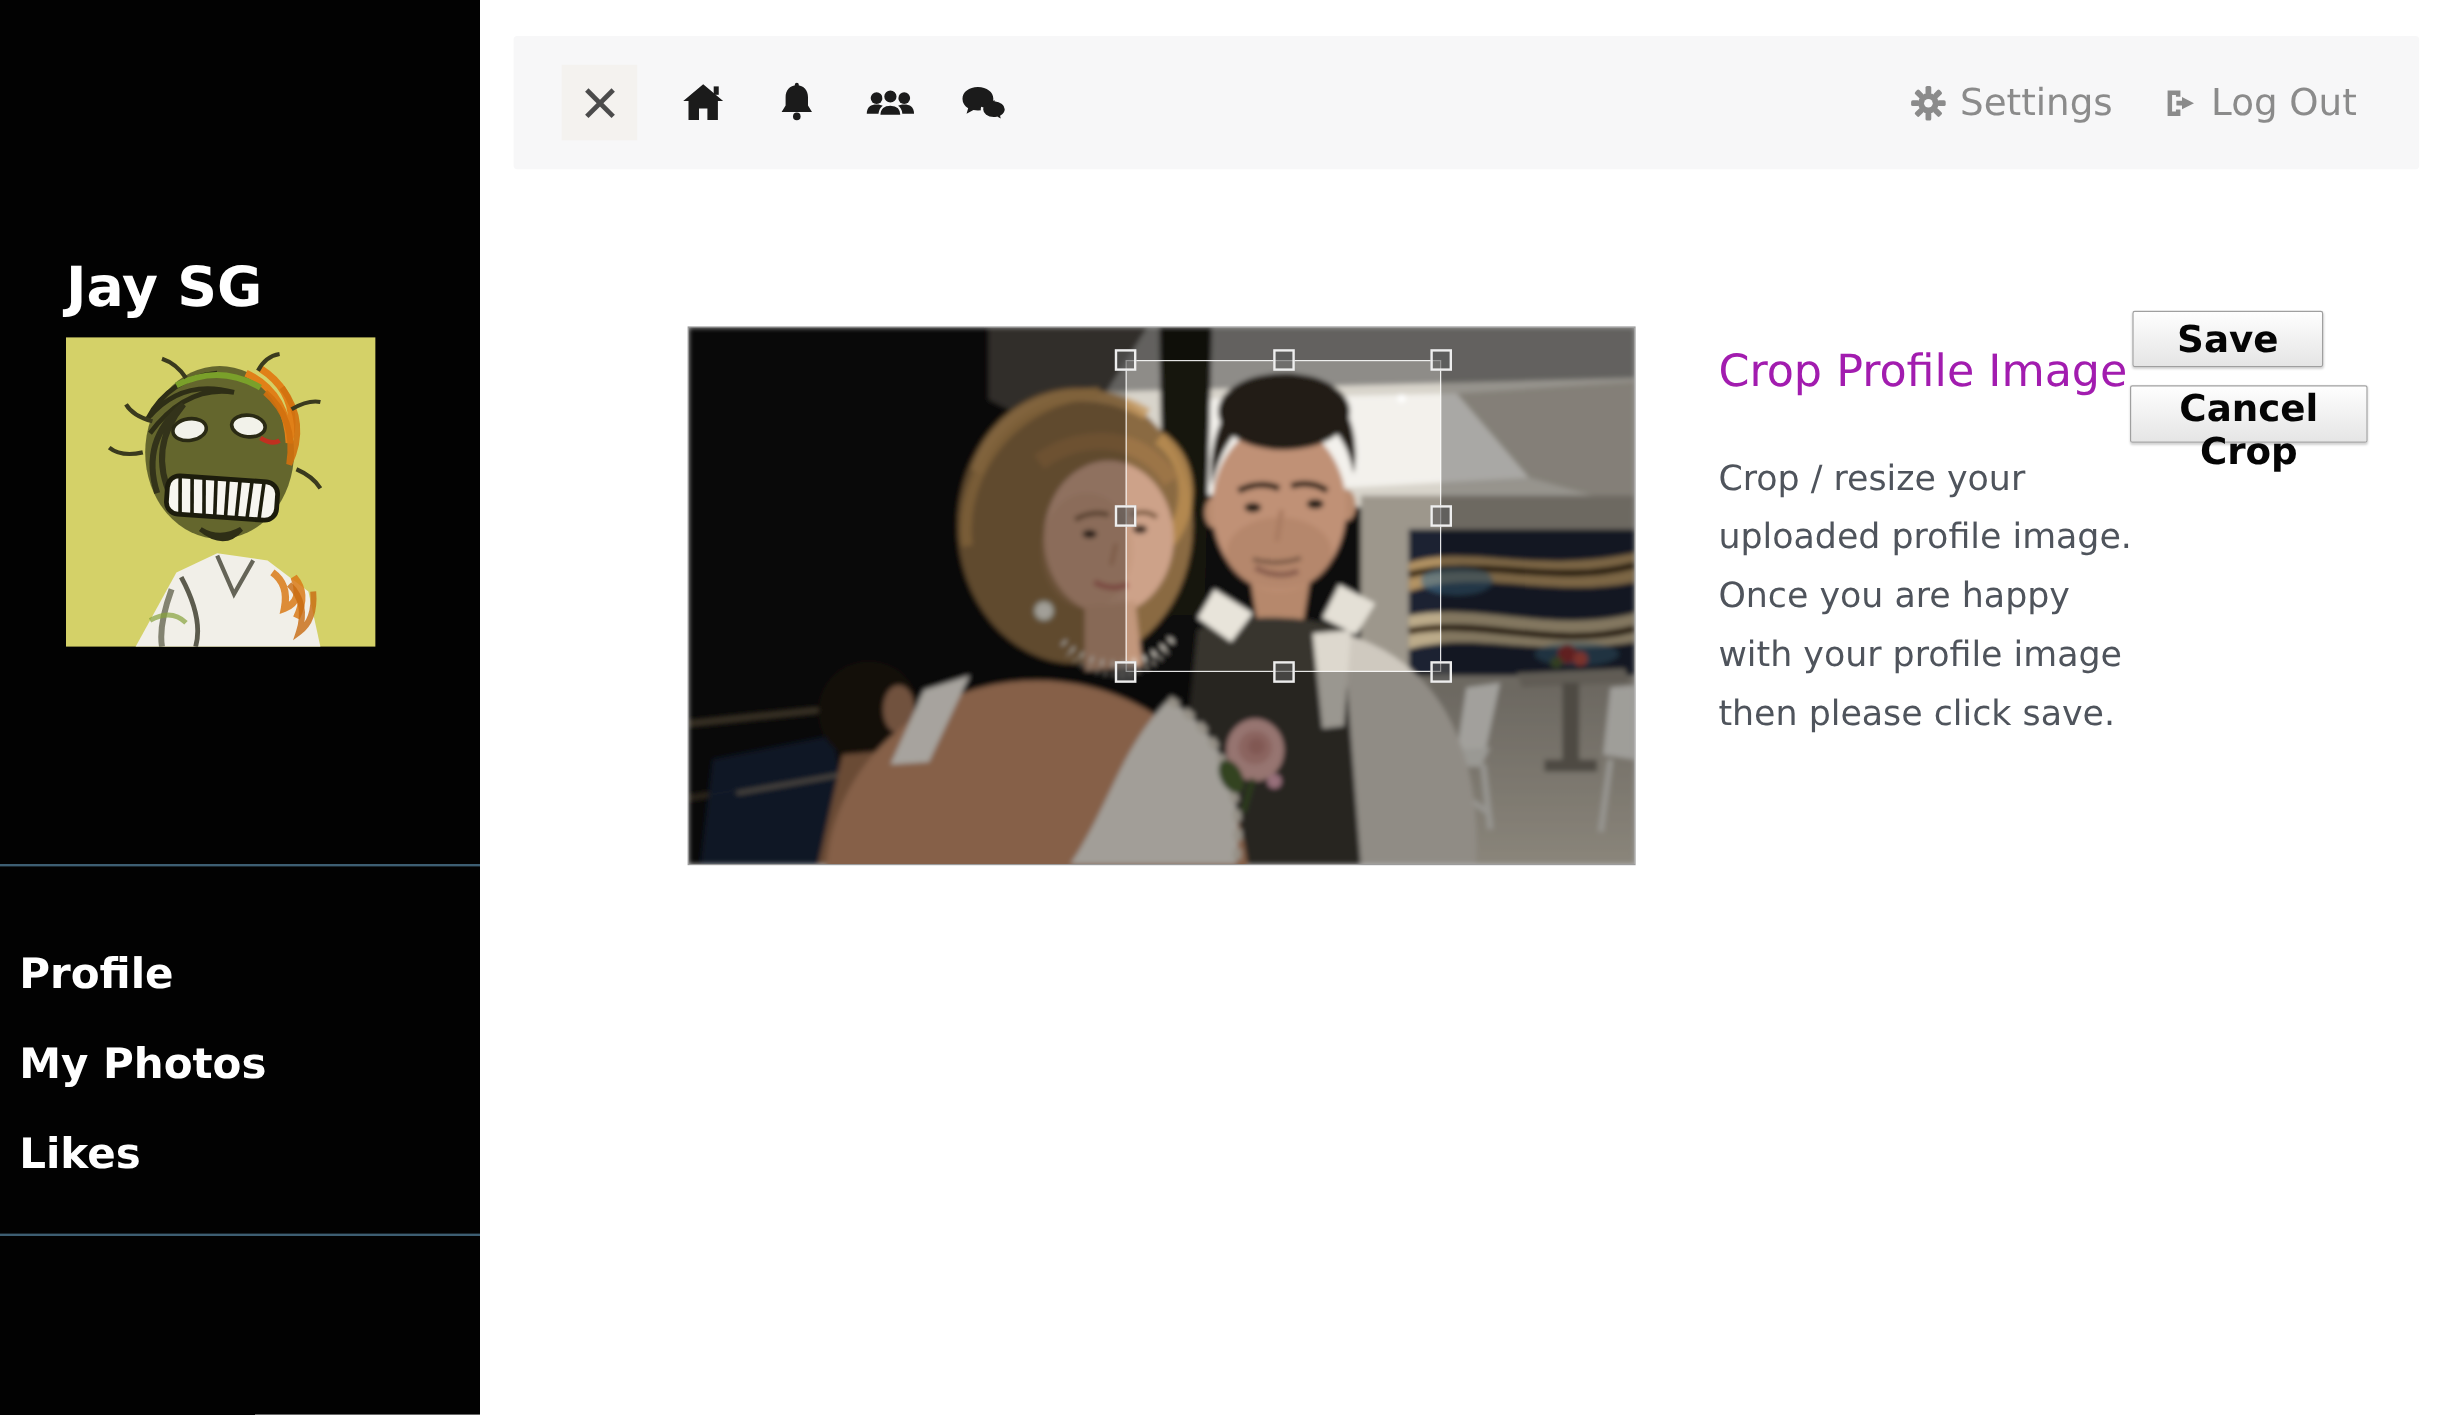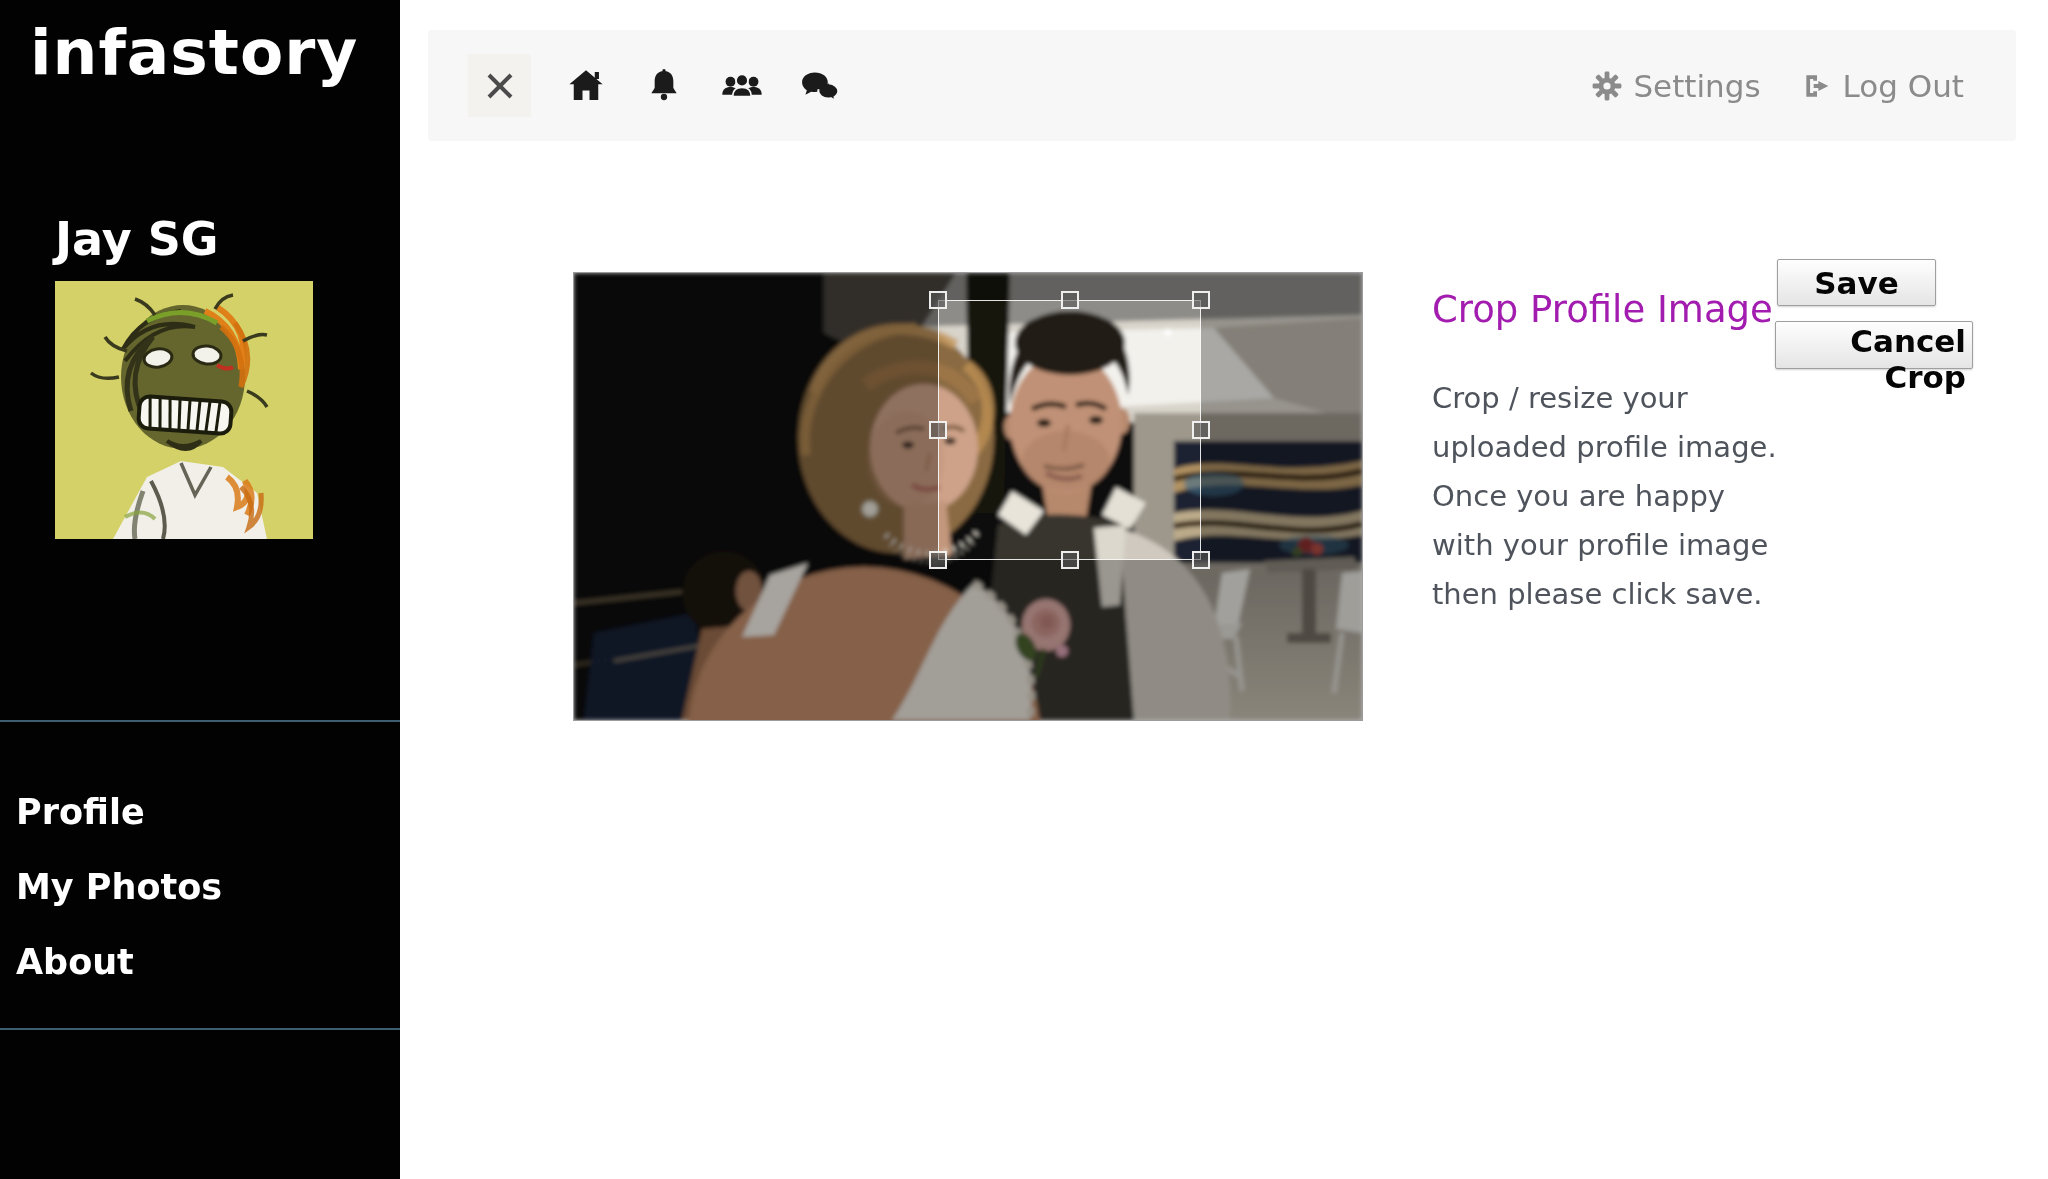--- a/index.html
+++ b/index.html
@@ -53,27 +53,26 @@
   .h-bl{left:calc(var(--cl) - 9px);top:calc(var(--ct) + var(--ch) - 9px);cursor:sw-resize;}
   .h-bm{left:calc(var(--cl) + var(--cw)/2 - 9px);top:calc(var(--ct) + var(--ch) - 9px);cursor:s-resize;}
   .h-br{left:calc(var(--cl) + var(--cw) - 9px);top:calc(var(--ct) + var(--ch) - 9px);cursor:se-resize;}
   .crop-title{position:absolute;left:1432px;top:288px;font-size:37px;color:#a21caf;font-weight:500;}
   .crop-desc{position:absolute;left:1432px;top:374px;width:352px;font-size:29px;line-height:49px;color:#4f545c;}
   .btn{position:absolute;box-sizing:border-box;border:1px solid #9f9f9f;border-radius:2px;
     background:linear-gradient(#fefefe,#e5e5e5);font-family:"DejaVu Sans",sans-serif;
     font-size:31px;font-weight:600;color:#050505;cursor:pointer;
     box-shadow:0 1px 2px rgba(0,0,0,0.18);}
   .btn-save{left:1777px;top:259px;width:159px;height:47px;}
-  .btn-cancel{left:1775px;top:321px;width:198px;height:48px;text-align:right;}
+  .btn-cancel{left:1775px;top:321px;width:198px;height:48px;}
 </style>
 </head>
 <body>
 
 <div class="sidebar">
-  <div class="logo">infastory</div>
   <div class="username">Jay SG</div>
 
   <svg class="avatar" viewBox="0 0 258 258">
     <rect width="258" height="258" fill="#d4d168"></rect>
 
     <polygon points="58,258 92,196 126,180 168,186 202,212 212,258" fill="#f1efe8"></polygon>
     <path d="M96,200 C110,226 112,244 108,258" stroke="#2a2a1a" stroke-width="4" fill="none" opacity="0.75"></path>
     <path d="M126,182 L140,214 L156,186" stroke="#2a2a1a" stroke-width="3.5" fill="none" opacity="0.7"></path>
     <path d="M88,210 C80,232 78,246 80,258" stroke="#3a3a22" stroke-width="5" fill="none" opacity="0.6"></path>
     <path d="M172,196 q14,10 10,30 q16,-6 8,-26 q12,14 2,34" stroke="#d97a18" stroke-width="6" fill="none" opacity="0.85"></path>
@@ -106,21 +105,21 @@
           <line x1="164" y1="119" x2="162" y2="149"></line>
       </g>
     </g>
     <path d="M112,160 q16,10 34,0 q-14,16 -34,0" stroke="#2e2e16" stroke-width="4" fill="#4c4e22"></path>
   </svg>
 
 
   <div class="divider" style="top:720px"></div>
   <div class="nav-item" style="top:792px">Profile</div>
   <div class="nav-item" style="top:867px">My Photos</div>
-  <div class="nav-item" style="top:942px">About</div>
+  <div class="nav-item" style="top:942px">Likes</div>
   <div class="divider" style="top:1028px"></div>
 </div>
 
 <div class="topbar">
   <button class="close-btn">
     <svg width="38" height="38" viewBox="0 0 38 38">
       <line x1="8" y1="8" x2="30" y2="30" stroke="#4b4b4b" stroke-width="4"></line>
       <line x1="30" y1="8" x2="8" y2="30" stroke="#4b4b4b" stroke-width="4"></line>
     </svg>
   </button>

